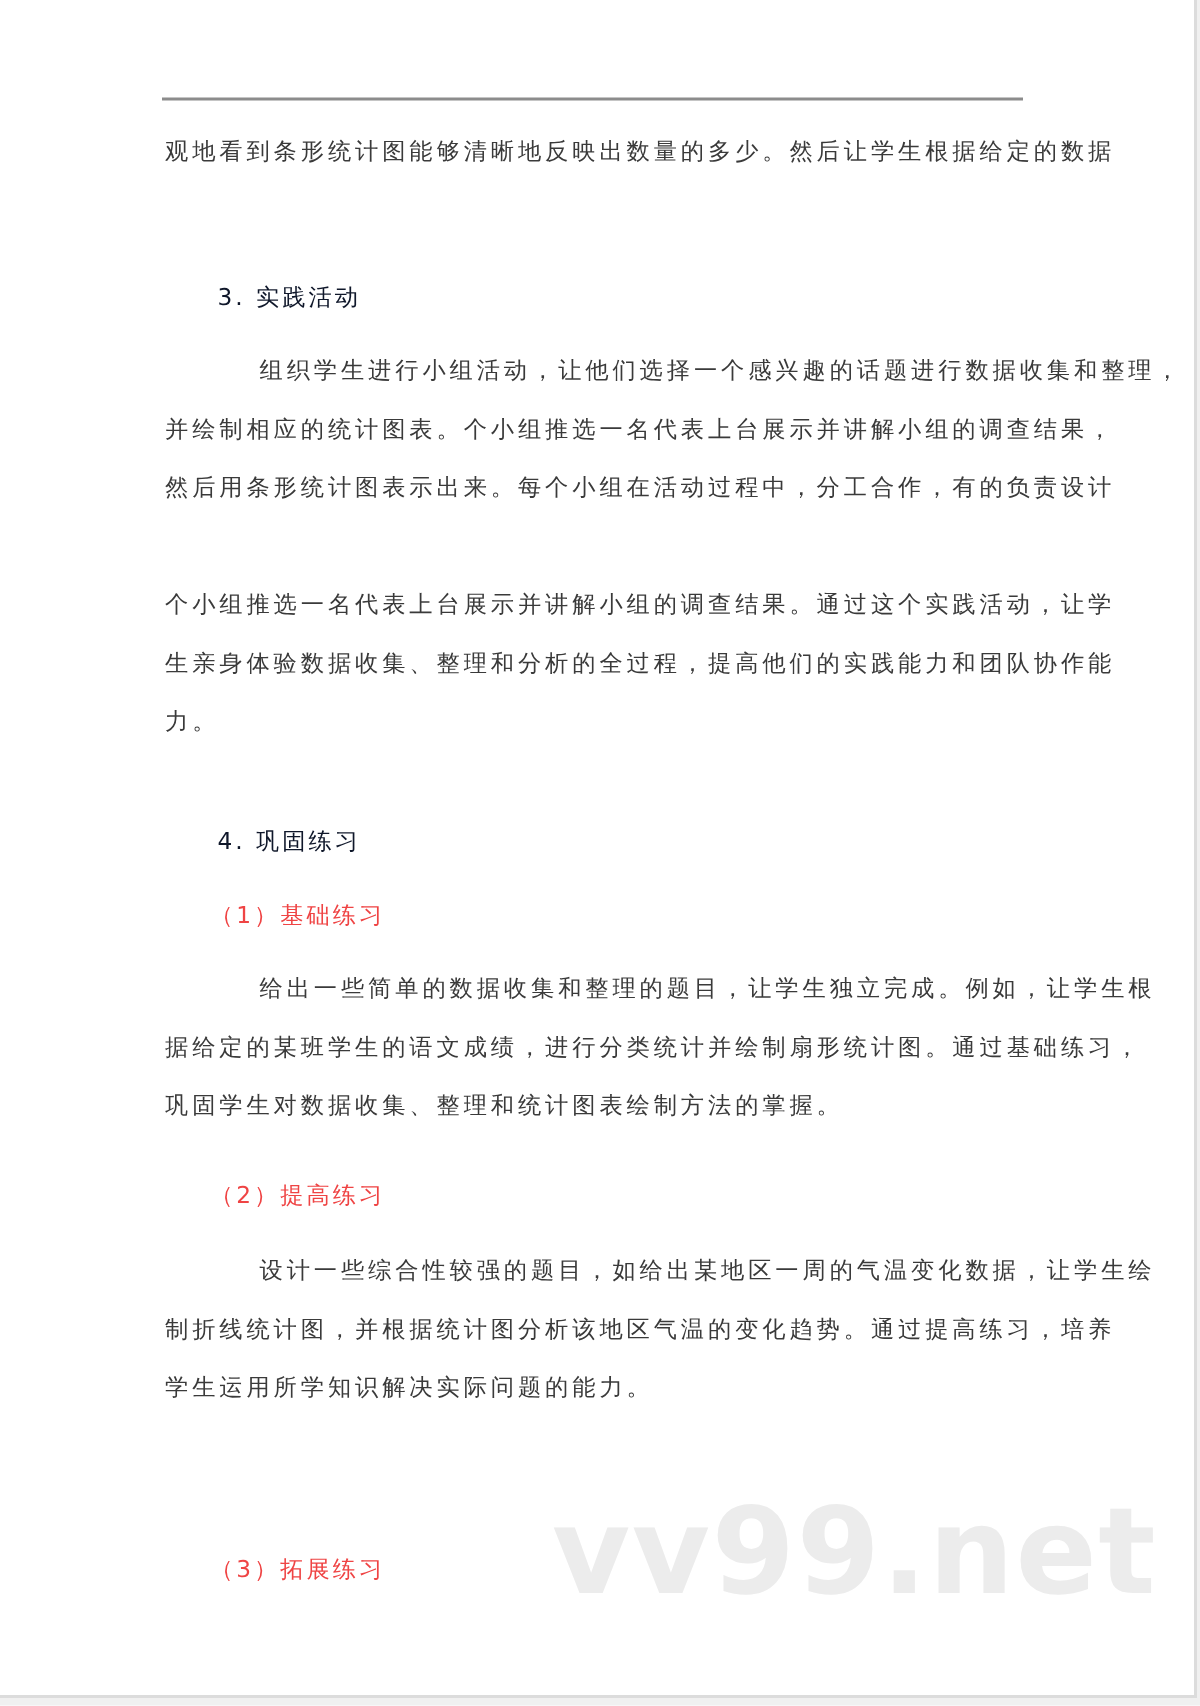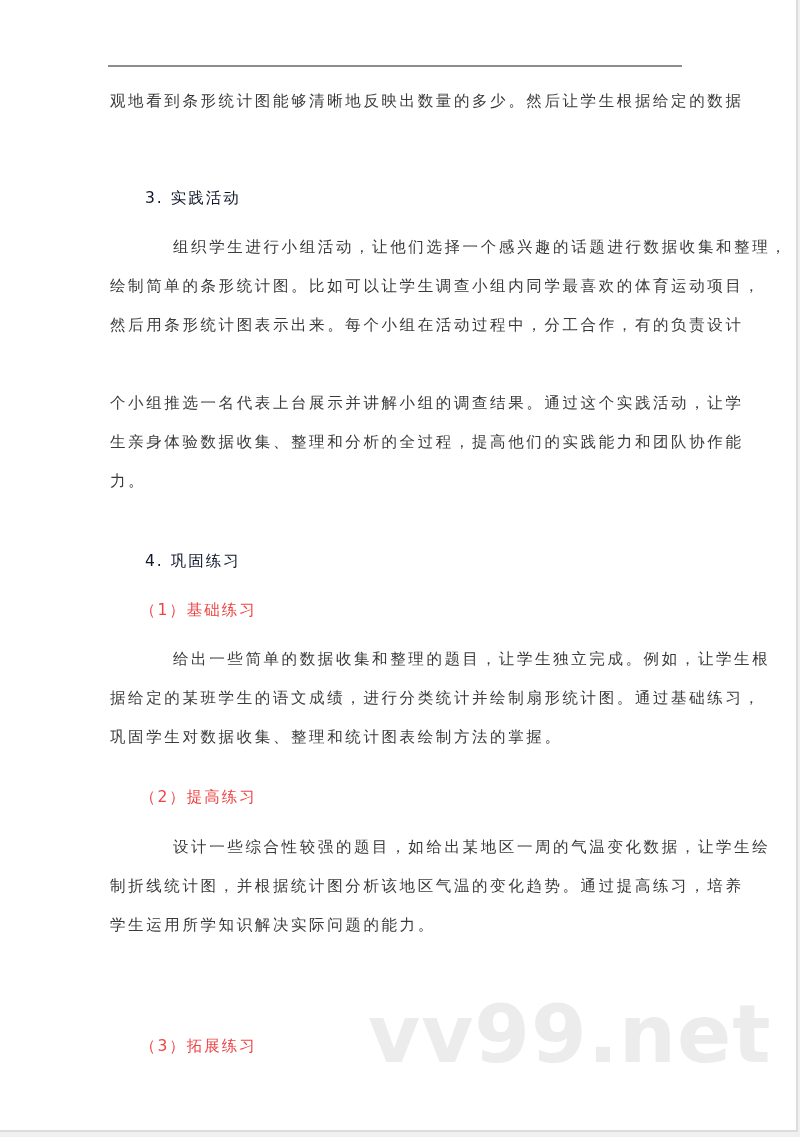--- a/index.html
+++ b/index.html
@@ -39,21 +39,21 @@
 <body>
 
 <div class="page">
   <div class="header-rule"></div>
 
   <div class="line" style="top:91px">观地看到条形统计图能够清晰地反映出数量的多少。然后让学生根据给定的数据</div>
 
   <div class="line heading" style="top:188px">3. 实践活动</div>
 
   <div class="line indent" style="top:237px">组织学生进行小组活动，让他们选择一个感兴趣的话题进行数据收集和整理，</div>
-  <div class="line" style="top:276px">绘制简单的条形统计图。比如可以让学生调查小组内同学最喜欢的体育运动项目，</div>
+  <div class="line" style="top:276px">并绘制相应的统计图表。个小组推选一名代表上台展示并讲解小组的调查结果，</div>
   <div class="line" style="top:315px">然后用条形统计图表示出来。每个小组在活动过程中，分工合作，有的负责设计</div>
   <div class="line" style="top:393px">个小组推选一名代表上台展示并讲解小组的调查结果。通过这个实践活动，让学</div>
   <div class="line" style="top:432px">生亲身体验数据收集、整理和分析的全过程，提高他们的实践能力和团队协作能</div>
   <div class="line" style="top:471px">力。</div>
 
   <div class="line heading" style="top:551px">4. 巩固练习</div>
 
   <div class="line sub" style="top:600px">（1）基础练习</div>
 
   <div class="line indent" style="top:649px">给出一些简单的数据收集和整理的题目，让学生独立完成。例如，让学生根</div>

